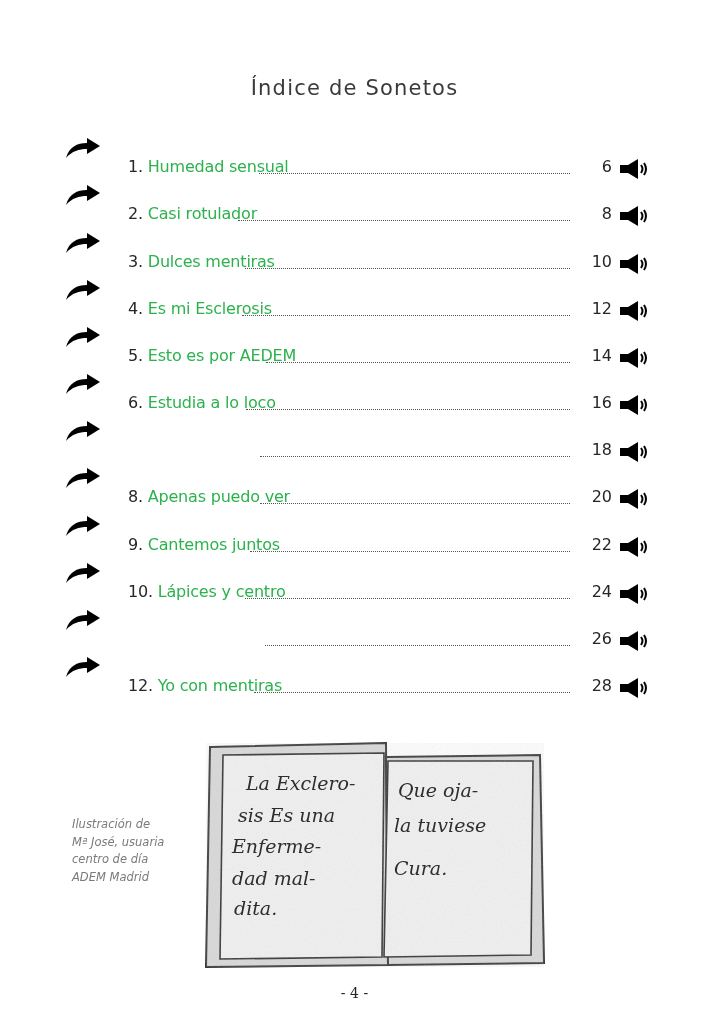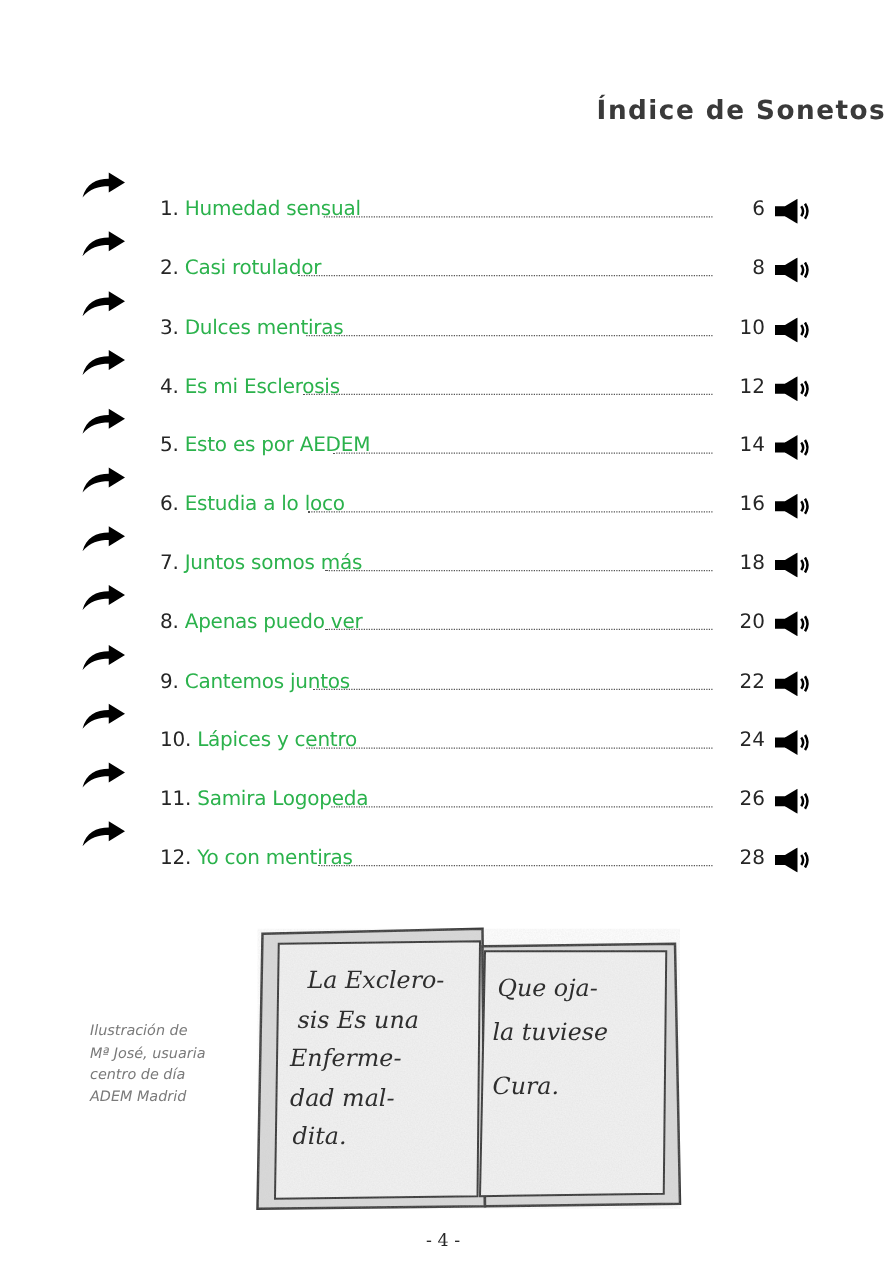--- a/index.html
+++ b/index.html
@@ -1,23 +1,22 @@
 <!DOCTYPE html>
 <html><head>
 <meta charset="utf-8">
 <style>
   * { box-sizing: border-box; margin: 0; padding: 0; }
   html, body { width: 709px; height: 1024px; background: #ffffff; overflow: hidden; }
   body { position: relative; font-family: "DejaVu Sans", "Liberation Sans", sans-serif; color: #262626; }
 
   .title {
     position: absolute; left: 0; width: 709px; top: 76px;
-    text-align: right; font-size: 21px; letter-spacing: 1.2px; color: #3a3a3a;
+    text-align: center; font-size: 21px; letter-spacing: 1.2px; color: #3a3a3a;
     font-family: "DejaVu Sans", sans-serif;
-    font-weight: bold;
   }
 
   .toc { position: absolute; left: 0; top: 0; width: 709px; }
   .row { position: absolute; left: 0; width: 709px; height: 47px; }
   .arrow { position: absolute; left: 65px; top: 0; width: 36px; height: 22px; }
   .entry {
     position: absolute; left: 84px; top: 19px; height: 22px;
     font-size: 16px; line-height: 22px; white-space: nowrap;
     font-family: "DejaVu Sans", sans-serif; letter-spacing: -0.2px; margin-left: 44px;
   }
@@ -135,21 +134,20 @@
           <rect x="1" y="6" width="9" height="8" fill="#000"></rect>
           <path d="M9 6 L19 0 L19 20 L9 14 Z" fill="#000"></path>
           <path d="M22 6 Q25 10 22 14" stroke="#000" stroke-width="2" fill="none"></path>
           <path d="M25 4 Q29 10 25 16" stroke="#000" stroke-width="2" fill="none"></path>
         </svg></span>
     </div>
     <div class="row" style="top: 420px;">
       <span class="arrow"><svg viewBox="0 0 36 22" width="36" height="22">
           <path d="M1 21 C4 10 12 6 22 6 L22 1 L35 9 L22 17 L22 12 C14 12 7 14 1 21 Z" fill="#000"></path>
         </svg></span>
-      <span class="entry"><span class="num">7.</span> <span class="label">Juntos somos más</span></span>
       <span class="leader" style="left: 260px;"></span>
       <span class="page">18</span>
       <span class="speaker"><svg viewBox="0 0 30 20" width="30" height="20">
           <rect x="1" y="6" width="9" height="8" fill="#000"></rect>
           <path d="M9 6 L19 0 L19 20 L9 14 Z" fill="#000"></path>
           <path d="M22 6 Q25 10 22 14" stroke="#000" stroke-width="2" fill="none"></path>
           <path d="M25 4 Q29 10 25 16" stroke="#000" stroke-width="2" fill="none"></path>
         </svg></span>
     </div>
     <div class="row" style="top: 467px;">
@@ -191,21 +189,20 @@
           <rect x="1" y="6" width="9" height="8" fill="#000"></rect>
           <path d="M9 6 L19 0 L19 20 L9 14 Z" fill="#000"></path>
           <path d="M22 6 Q25 10 22 14" stroke="#000" stroke-width="2" fill="none"></path>
           <path d="M25 4 Q29 10 25 16" stroke="#000" stroke-width="2" fill="none"></path>
         </svg></span>
     </div>
     <div class="row" style="top: 609px;">
       <span class="arrow"><svg viewBox="0 0 36 22" width="36" height="22">
           <path d="M1 21 C4 10 12 6 22 6 L22 1 L35 9 L22 17 L22 12 C14 12 7 14 1 21 Z" fill="#000"></path>
         </svg></span>
-      <span class="entry"><span class="num">11.</span> <span class="label">Samira Logopeda</span></span>
       <span class="leader" style="left: 265px;"></span>
       <span class="page">26</span>
       <span class="speaker"><svg viewBox="0 0 30 20" width="30" height="20">
           <rect x="1" y="6" width="9" height="8" fill="#000"></rect>
           <path d="M9 6 L19 0 L19 20 L9 14 Z" fill="#000"></path>
           <path d="M22 6 Q25 10 22 14" stroke="#000" stroke-width="2" fill="none"></path>
           <path d="M25 4 Q29 10 25 16" stroke="#000" stroke-width="2" fill="none"></path>
         </svg></span>
     </div>
     <div class="row" style="top: 656px;">

